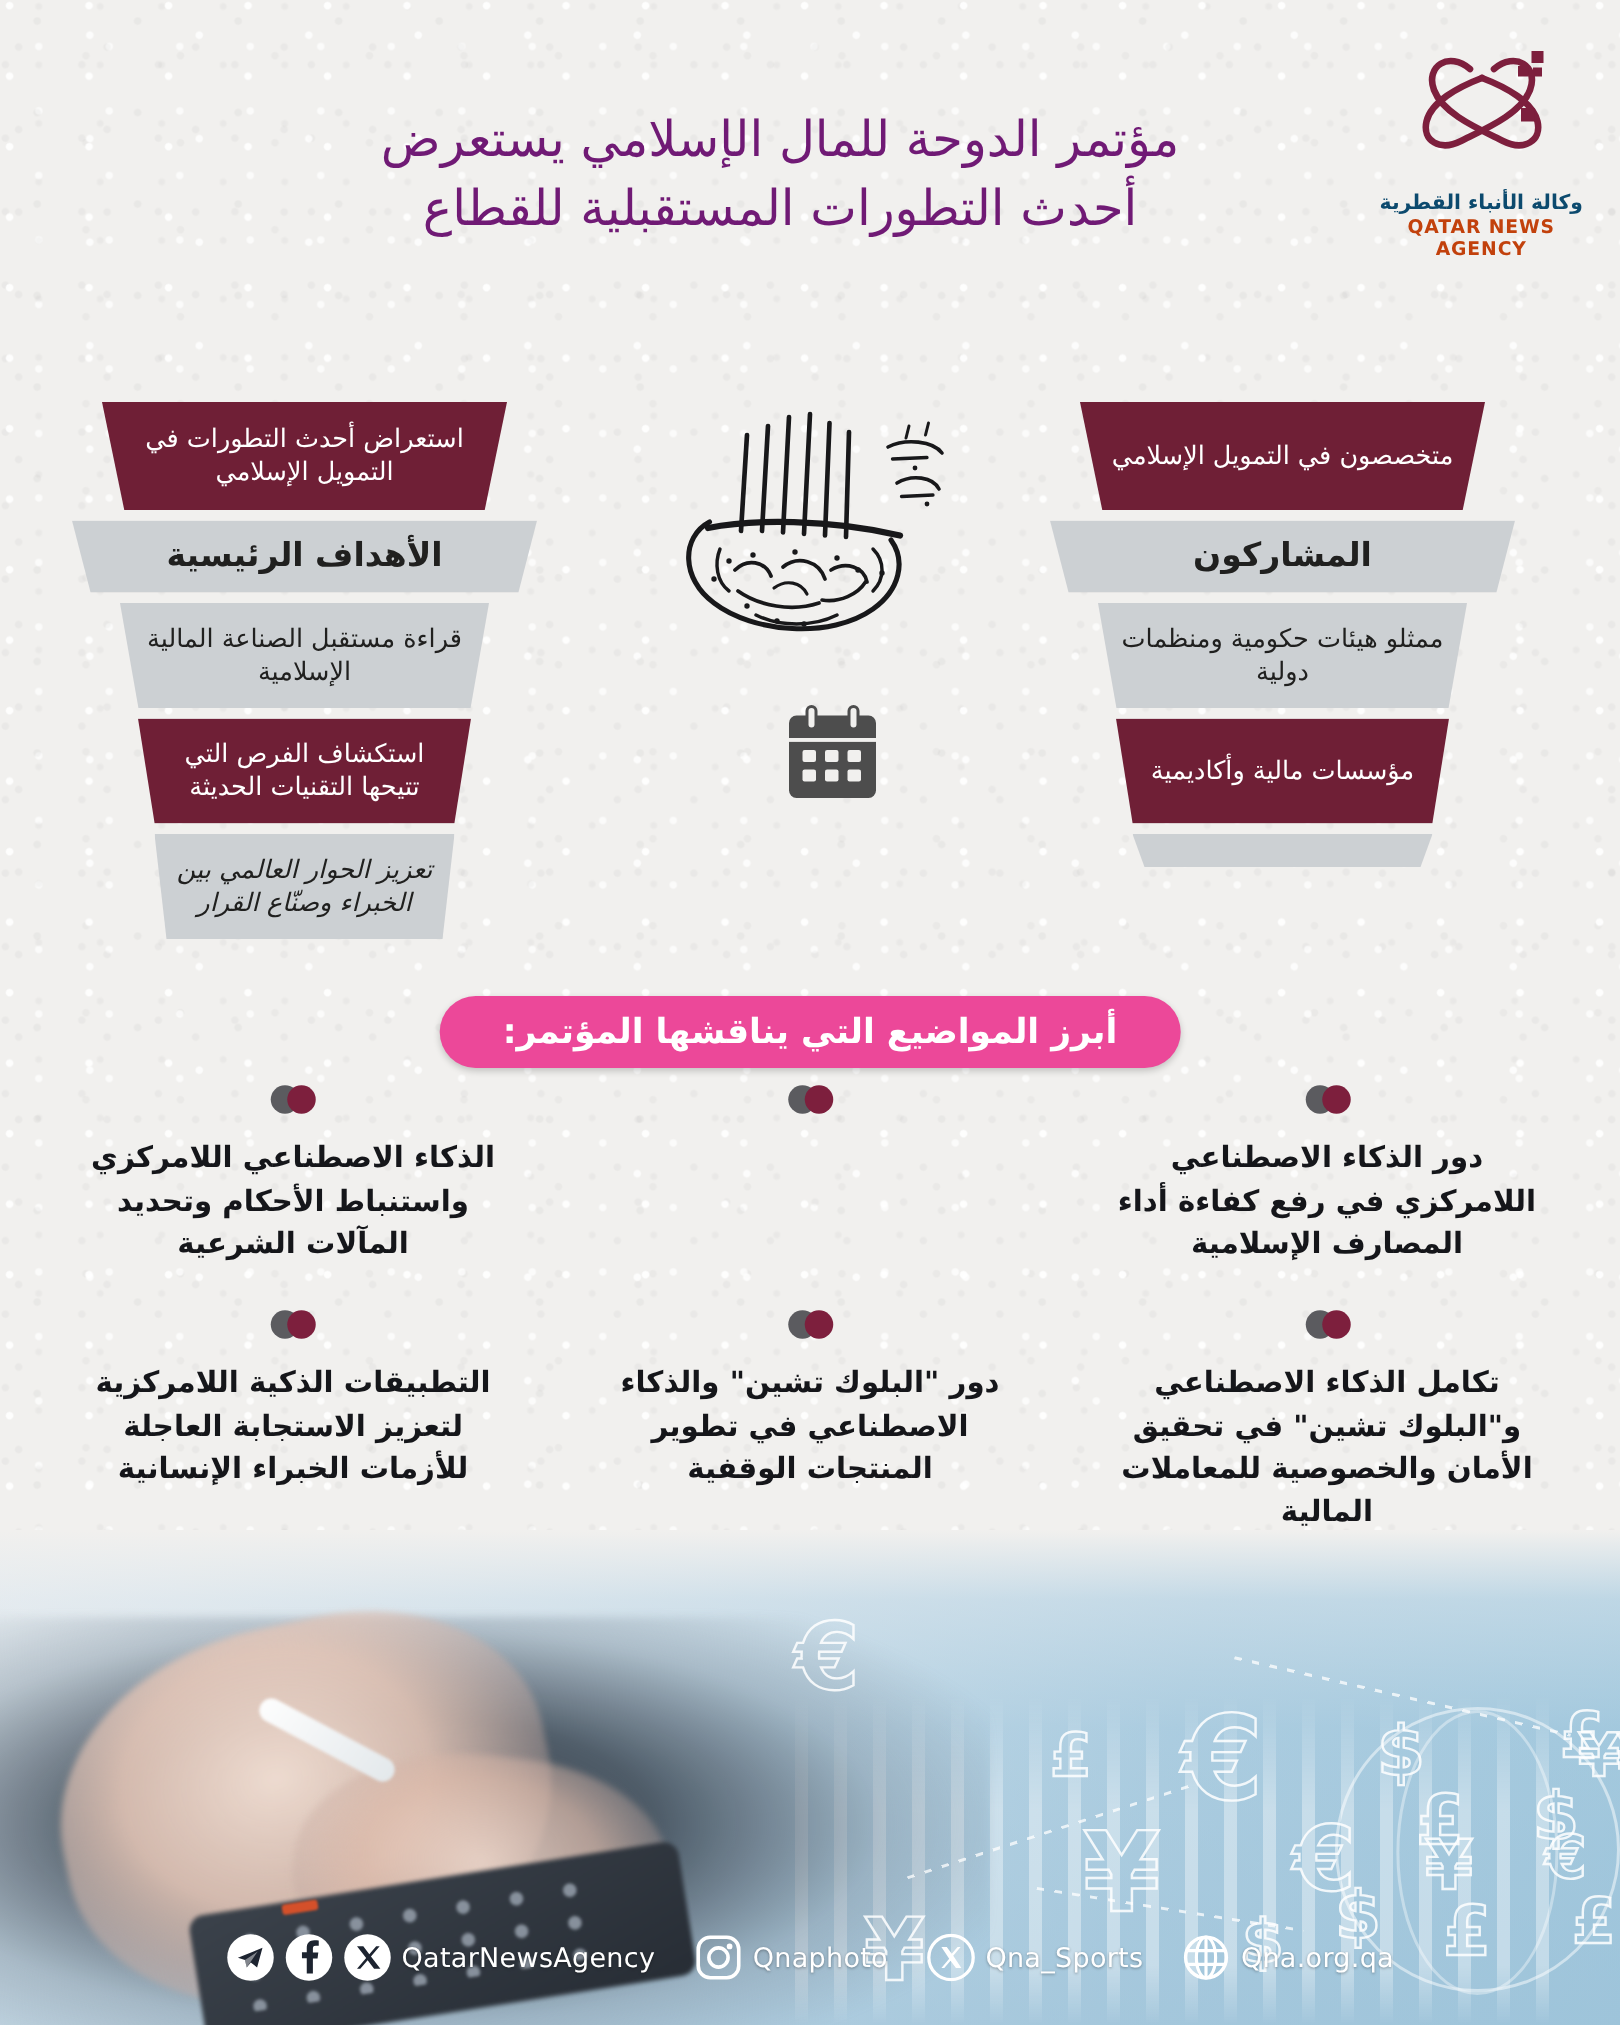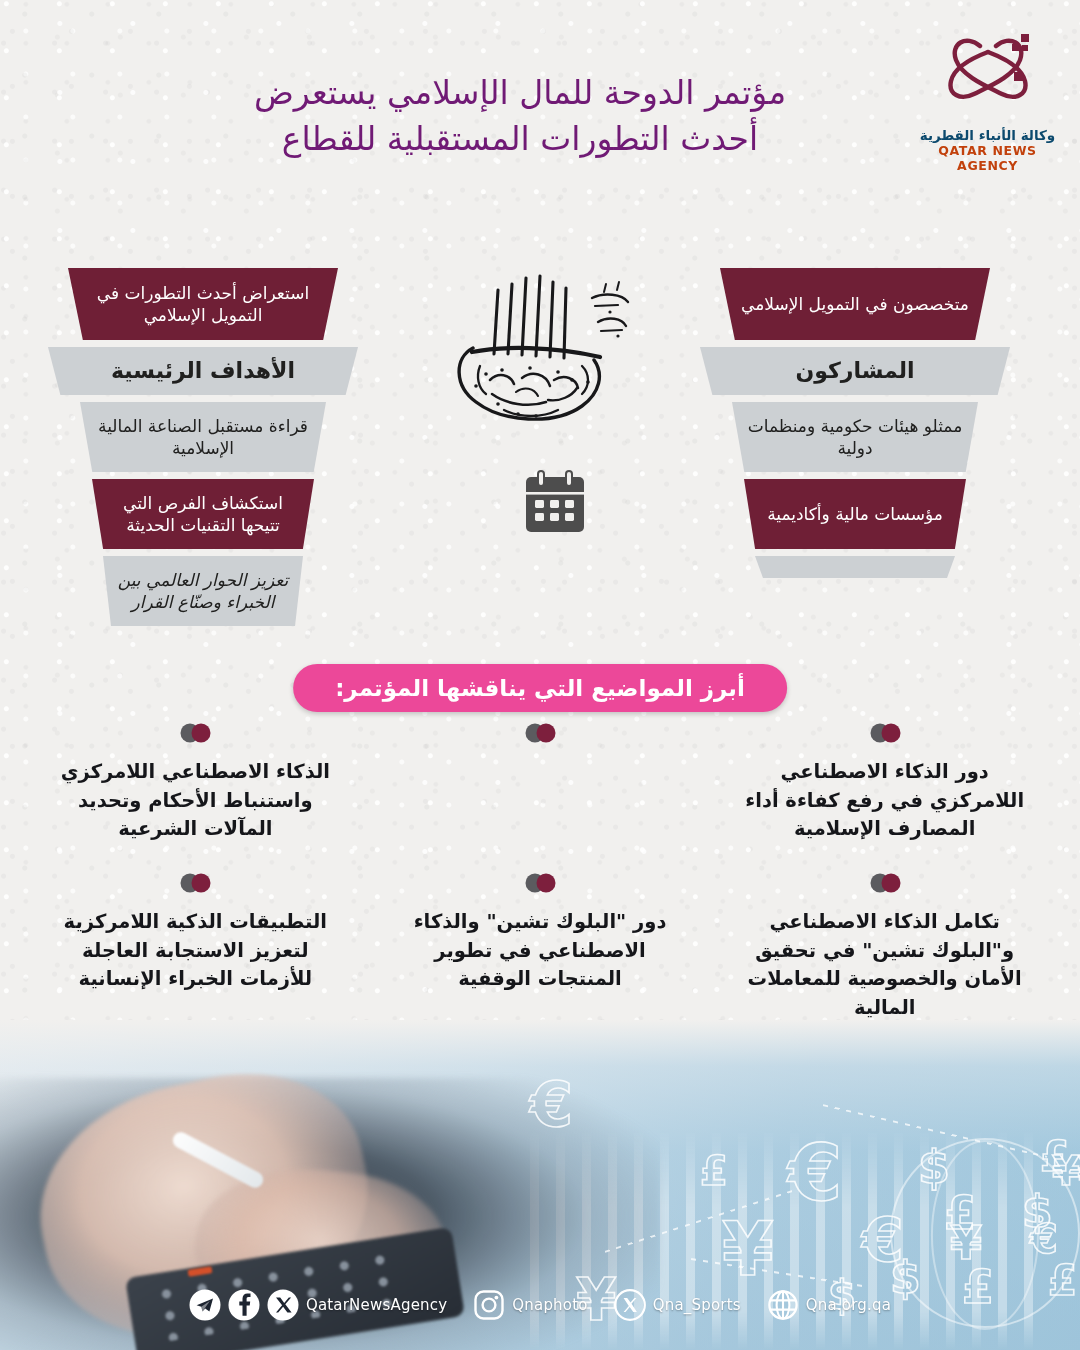--- a/index.html
+++ b/index.html
@@ -186,21 +186,21 @@
   }
 
   
   .social{
     position:absolute; left:0; top:1282px; width:1080px; height:46px;
     display:flex; align-items:center; justify-content:center; gap:0;
     z-index:5;
   }
   .s-group{ display:flex; align-items:center; gap:7px; margin:0 13px; }
   .s-ic{ width:32px; height:32px; display:block; }
-  .s-label{ color:#fff; font-size:15px; font-weight:500; letter-spacing:.2px;
+  .s-label{ color:#fff; font-size:18px; font-weight:500; letter-spacing:.2px;
             text-shadow:0 1px 2px rgba(0,0,0,.35); }
 </style>
 </head>
 <body>
 
 <div class="bg-texture"></div>
 
 <div class="page">
 
   <div class="header">

